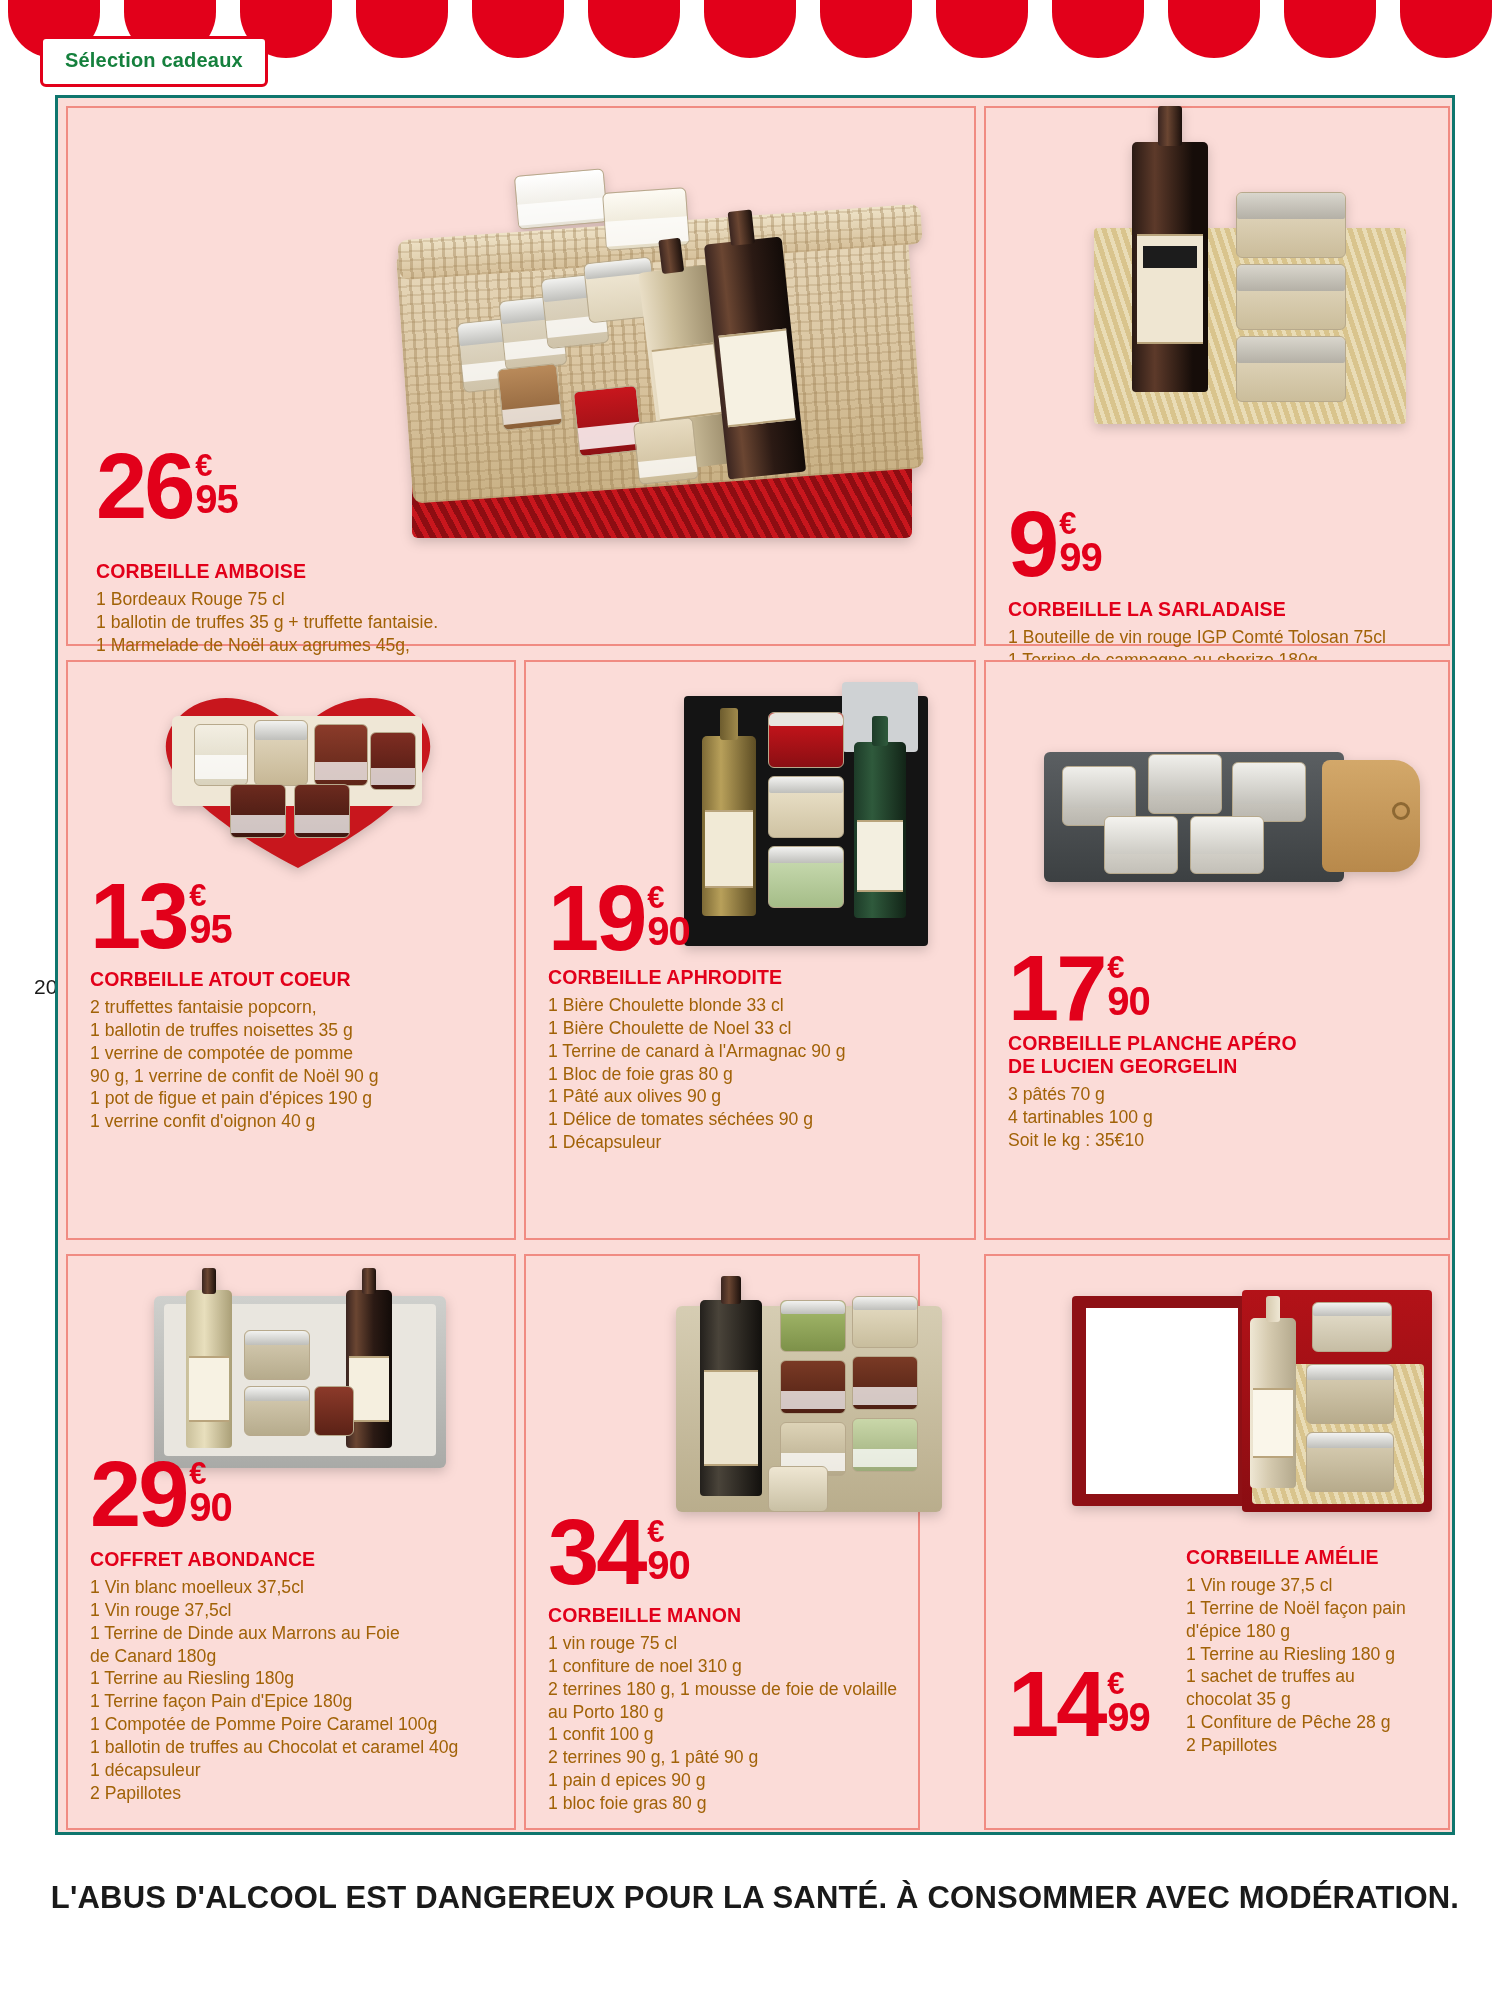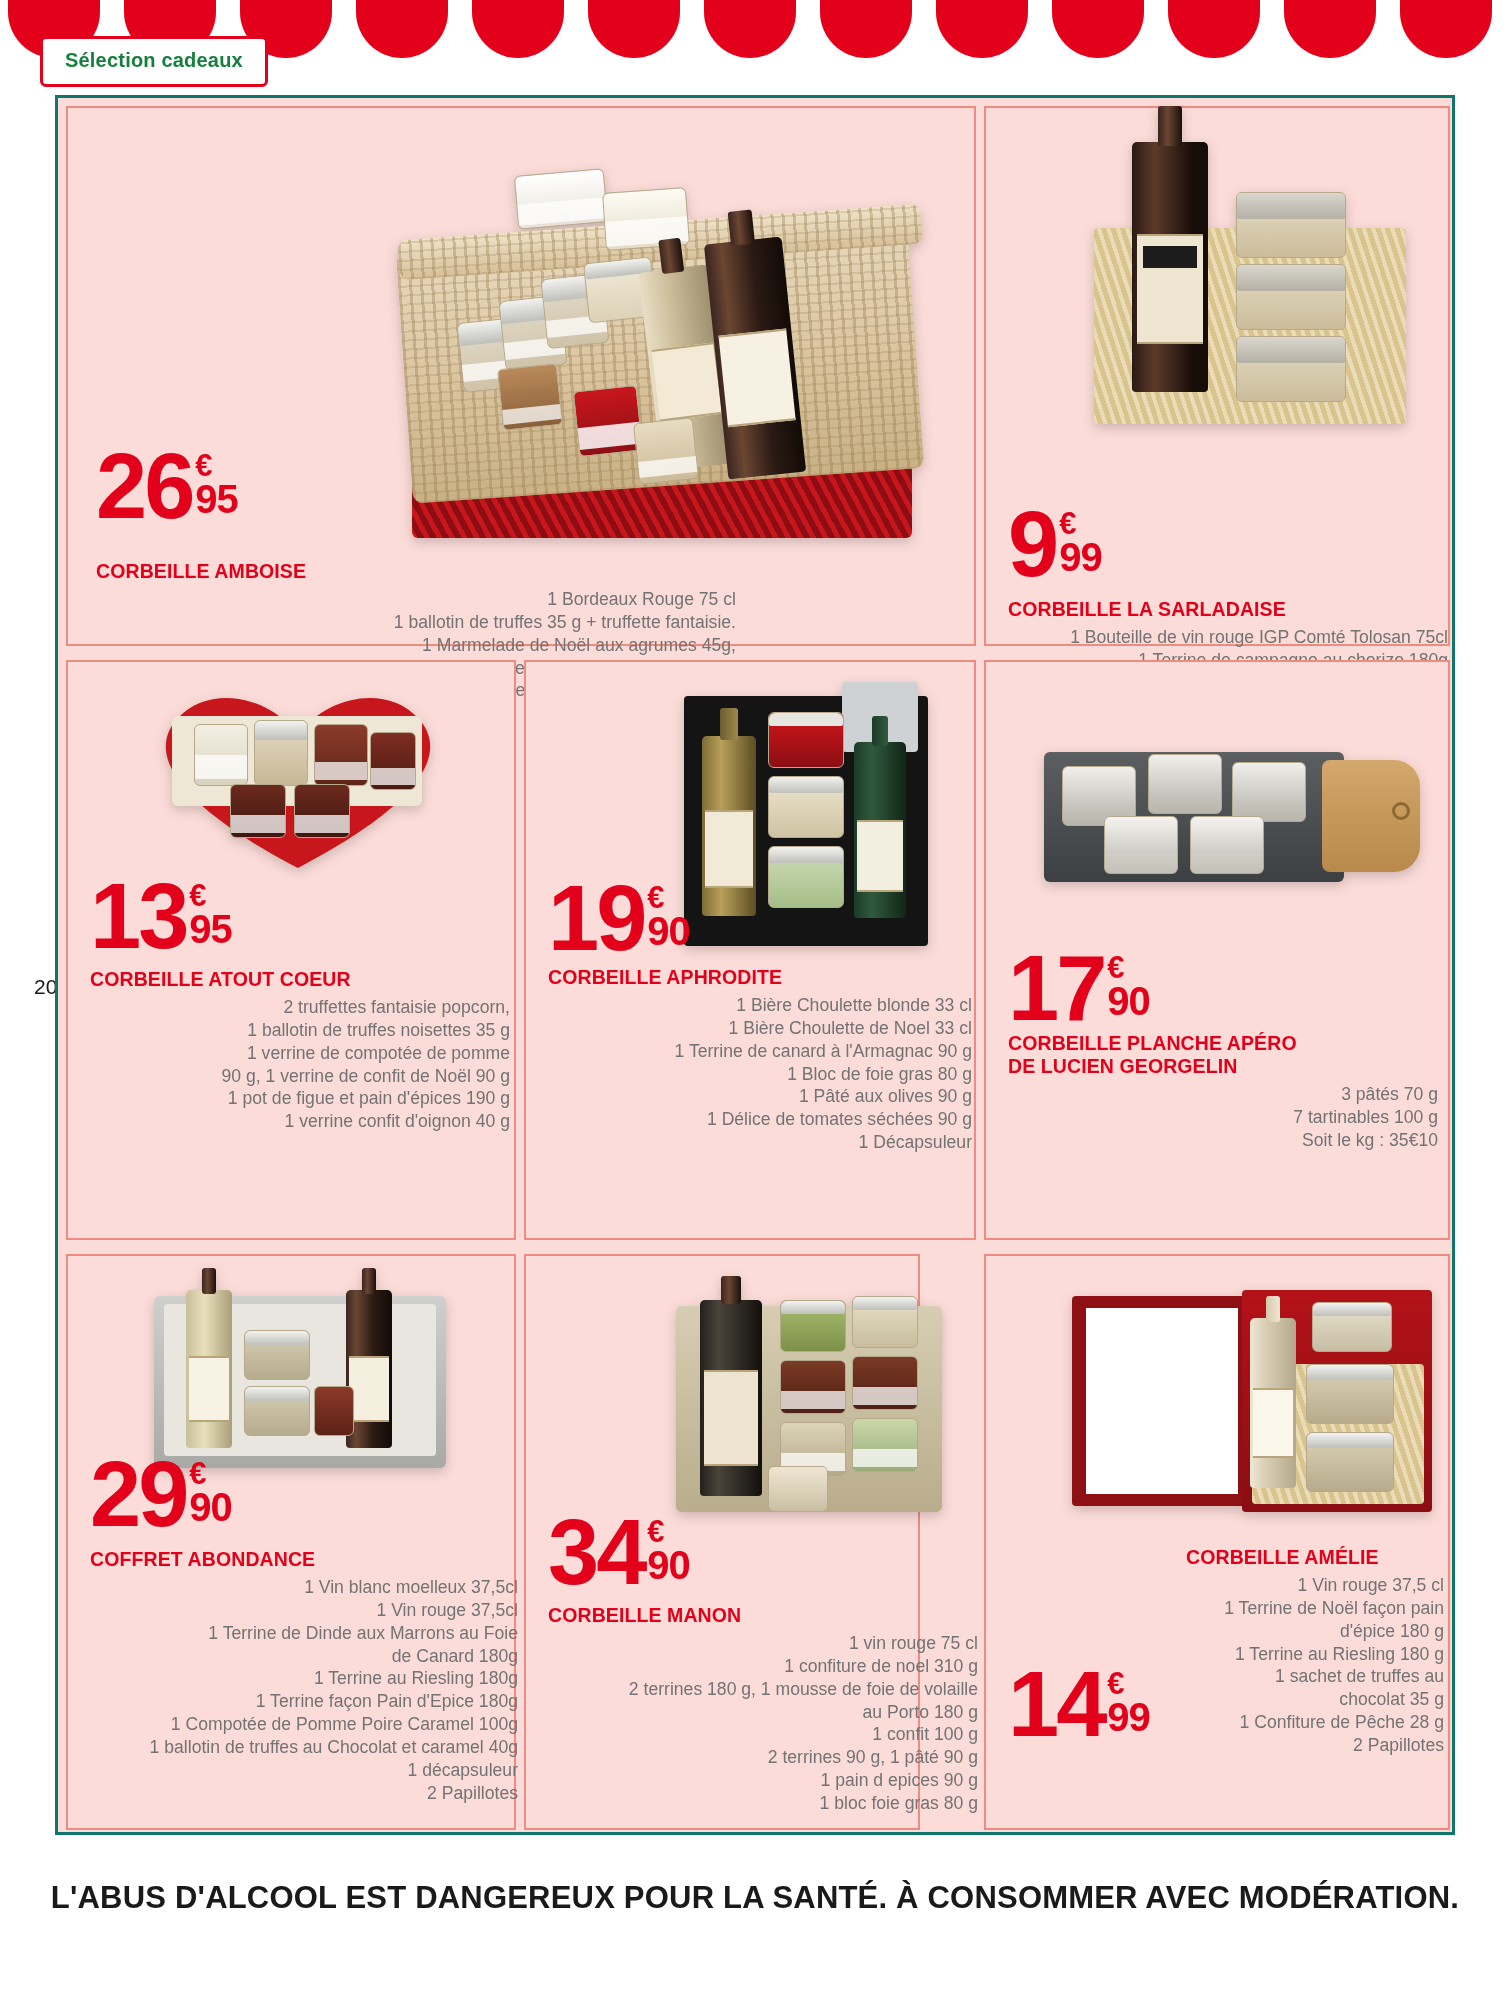--- a/index.html
+++ b/index.html
@@ -75,24 +75,23 @@
   .ptitle {
     color: #e2001a;
     font-weight: bold;
     font-size: 19.5px;
     line-height: 1.18;
     letter-spacing: .1px;
     margin: 0 0 5px 0;
   }
   .plist {
     margin: 0; padding: 0; list-style: none;
-    color: #737373;
+    color: #a16207;
     font-size: 17.6px;
     line-height: 1.30;
-    text-align: right;
   }
   .plist li { white-space: pre-wrap; }
 
   
   .price {
     display: inline-flex;
     align-items: flex-start;
     color: #e2001a;
     font-weight: bold;
     line-height: 1;
@@ -444,21 +443,21 @@
         <span class="cur">€</span>
         <span class="cents">90</span>
       </span>
     </div>
 
     <div style="position:absolute; left:22px; top:370px; width:430px;">
       <div class="ptitle" style="white-space:pre-line;">CORBEILLE PLANCHE APÉRO
 DE LUCIEN GEORGELIN</div>
       <ul class="plist">
         <li>3 pâtés 70 g</li>
-        <li>7 tartinables 100 g</li>
+        <li>4 tartinables 100 g</li>
         <li>Soit le kg : 35€10</li>
       </ul>
     </div>
   </div>
 
   <div class="card" style="left:8px; top:1156px; width:450px; height:576px;">
 
     <div class="photo shadow" style="left:82px; top:14px; width:300px; height:210px;">
       <div style="position:absolute; left:4px; top:26px; width:292px; height:172px; background:linear-gradient(180deg,#cfd0cd,#a9aaa7); border-radius:6px;"></div>
       <div style="position:absolute; left:14px; top:34px; width:272px; height:152px; background:#e9e6df; border-radius:4px;"></div>

